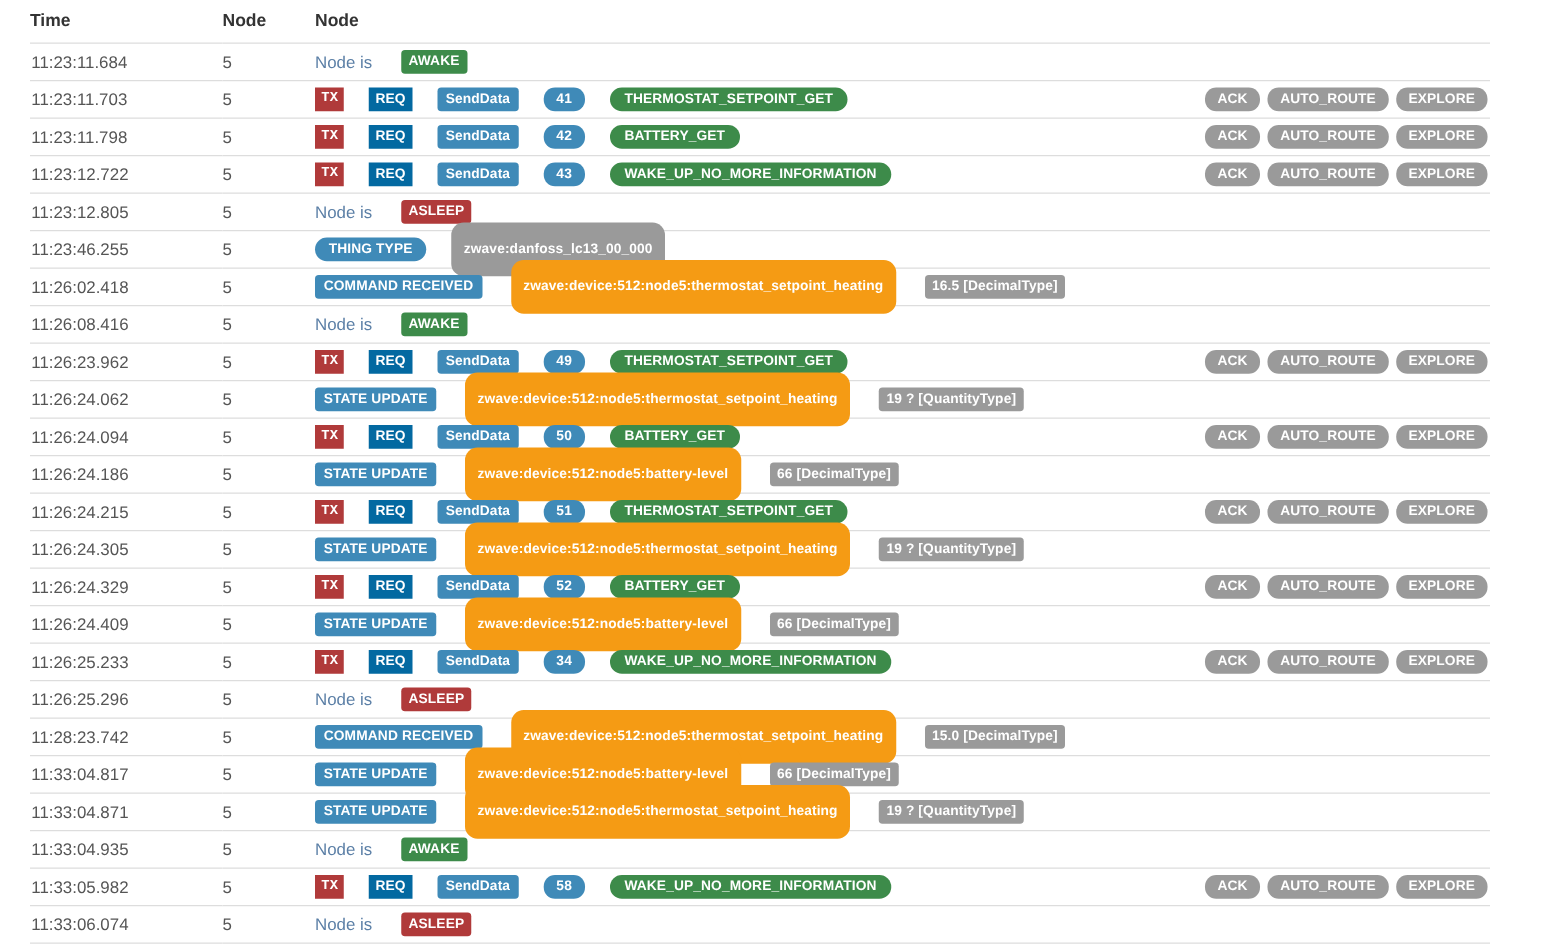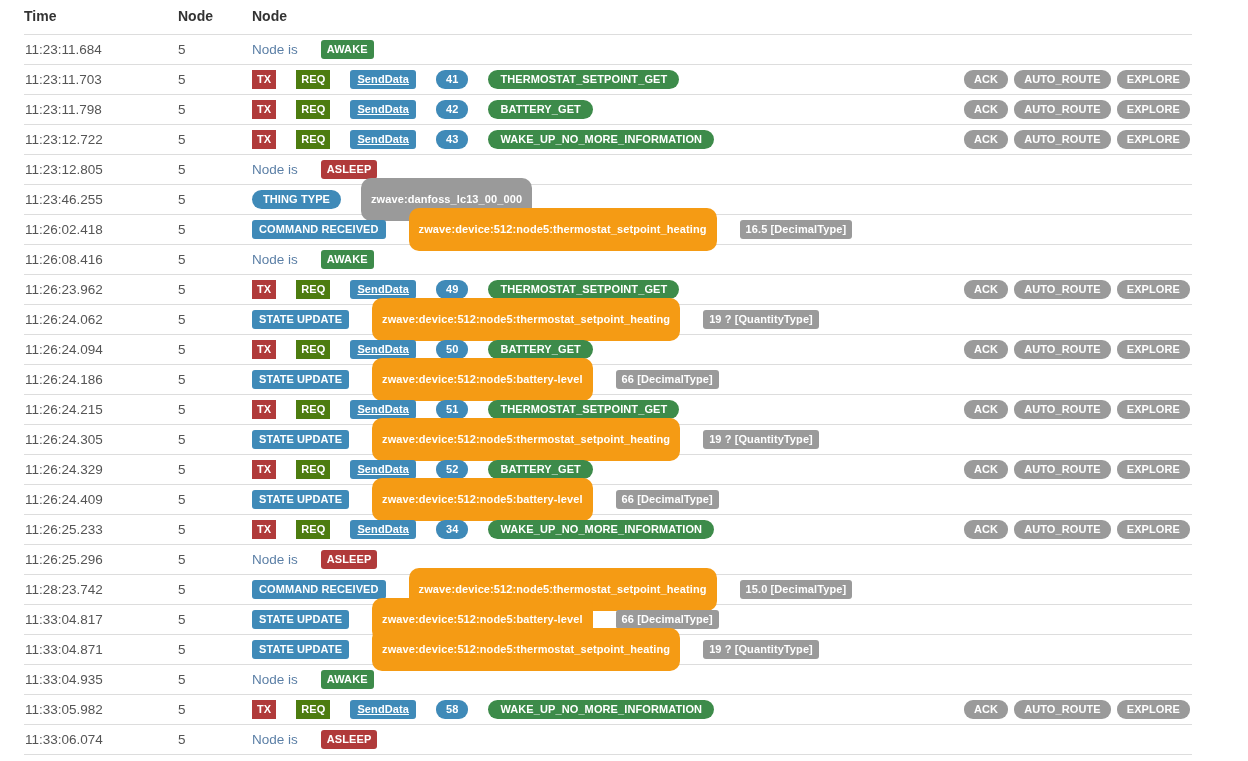--- a/index.html
+++ b/index.html
@@ -93,30 +93,30 @@
     color: #ffffff;
     line-height: 1;
     padding: 4px 6px 4px 6px;
     letter-spacing: 0.1px;
     vertical-align: middle;
     white-space: nowrap;
   }
 
   
   .c-red     { background: #b03a3a; }
-  .c-orange  { background: #4d7c0f; }
+  .c-orange  { background: #0369a1; }
   .c-blue    { background: #3f8ab8; }
   .c-green   { background: #3d8b4a; }
   .c-amber   { background: #f59b14; }
   .c-gray    { background: #9a9a9a; }
 
   
-  .b-tx     { padding: 4px 5px; }
+  .b-tx     { padding: 4px 5px; font-family: Liberation Mono, monospace; }
   .b-req    { padding: 4px 5px; }
-  .b-send   { padding: 4px 7px; border-radius: 3px; text-decoration: underline; }
+  .b-send   { padding: 4px 7px; border-radius: 3px; }
   .b-num    { border-radius: 9px; padding: 4px 10px; min-width: 28px; text-align: center; }
   .b-cmd    { border-radius: 10px; padding: 4px 12px; }
   .b-kind   { border-radius: 3px; padding: 4px 7px; }
   .b-kind-pill { border-radius: 10px; padding: 4px 11px; }
   .b-chan   { border-radius: 10px; padding: 16px 10px; font-size: 11px; }
   .b-val    { border-radius: 3px; padding: 4px 6px; }
   .b-flag   { border-radius: 9px; padding: 4px 10px; background: #9a9a9a; }
   .b-state  { border-radius: 3px; padding: 4px 6px; }
   .gap-sm   { margin-left: 3px; }
 </style>

